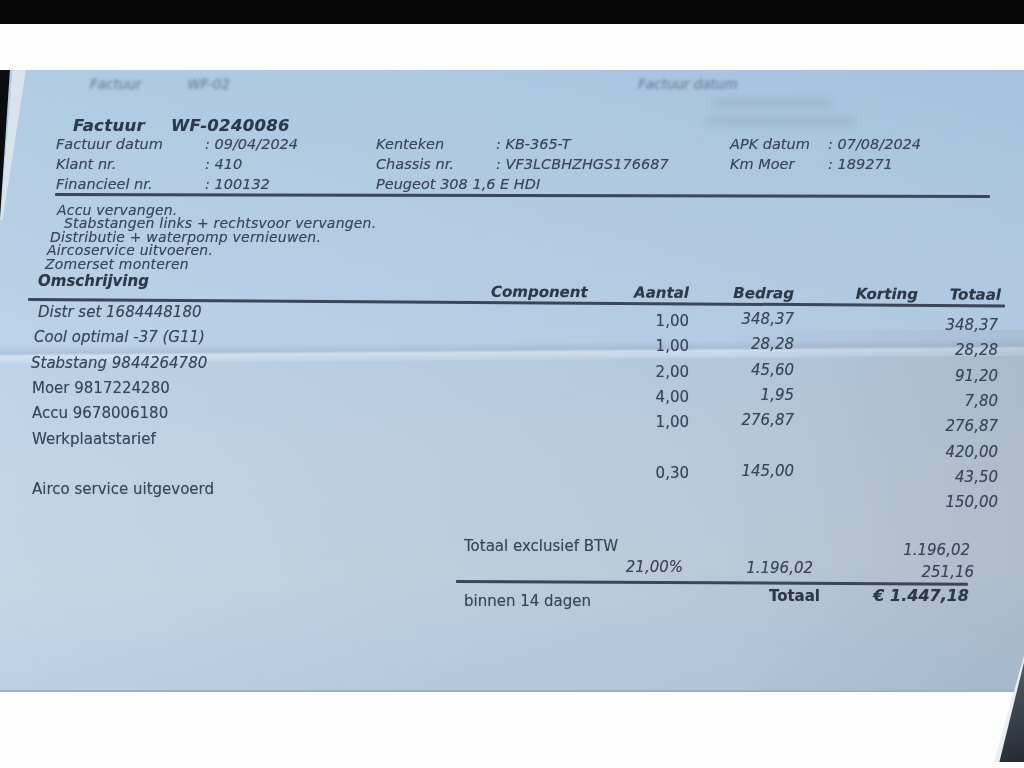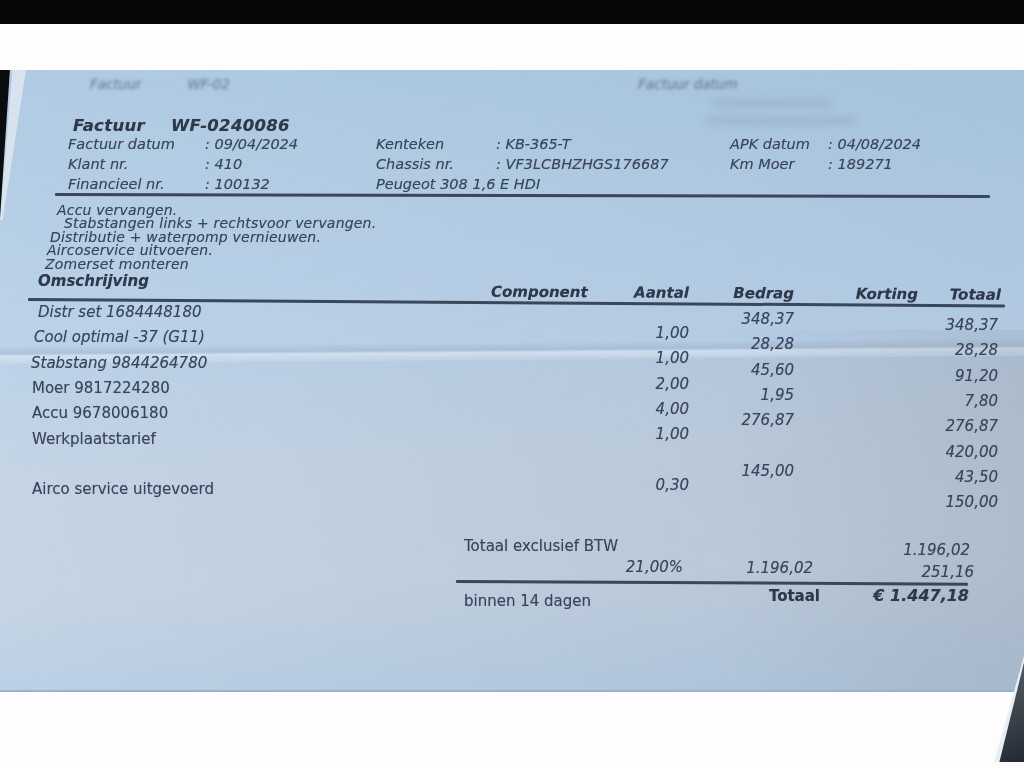--- a/index.html
+++ b/index.html
@@ -40,21 +40,21 @@
   .paper, .paper span, .paper div{box-sizing:border-box;}
   .ink{color:#39455a;text-shadow:0 0 0.7px rgba(57,69,90,0.45);}
   .b{font-weight:bold;color:#2d3849;}
   .it{font-style:italic;}
   span.abs{position:absolute;white-space:nowrap;}
 
   .title{position:absolute;left:73px;top:46px;font-size:16.5px;letter-spacing:0.3px;}
   .title .num{margin-left:26px;}
 
   .hrow{position:absolute;left:0;right:0;height:17px;font-size:14.5px;}
-  .hrow .l1{left:68px;text-align:right;}  .hrow .v1{left:205px;}
+  .hrow .l1{left:56px;text-align:right;}  .hrow .v1{left:205px;}
   .hrow .l2{left:376px;} .hrow .v2{left:496px;}
   .hrow .l3{left:730px;} .hrow .v3{left:828px;}
 
   .rule{position:absolute;background:#3a465a;border-radius:1px;}
   .rule1{left:55px;top:124px;width:935px;height:2.5px;transform:rotate(0.12deg);}
   .rule2{left:28px;top:228px;width:977px;height:3px;transform:rotate(0.38deg);transform-origin:left center;}
   .rule3{left:456px;top:510px;width:512px;height:2.5px;transform:rotate(0.3deg);transform-origin:left center;}
 
   .work{position:absolute;left:45px;top:134px;font-size:14px;line-height:13.4px;letter-spacing:0.2px;font-style:italic;}
   .work div{white-space:nowrap;}
@@ -70,21 +70,21 @@
   .colhead .c-aantal{right:335px;}
   .colhead .c-bedrag{right:230px;}
   .colhead .c-korting{right:106px;}
   .colhead .c-totaal{right:23px;}
 
   .irow{position:absolute;left:0;right:0;height:24px;font-size:15px;}
   .irow .desc{left:32px;top:0;}
   .irow:nth-of-type(1) .desc{left:38px;font-style:italic;}
   .irow:nth-of-type(2) .desc{left:34px;font-style:italic;}
   .irow:nth-of-type(3) .desc{left:31px;font-style:italic;}
-  .irow .qa{right:335px;top:21px;font-style:italic;}
+  .irow .qa{right:335px;top:9px;}
   .irow .qb{right:230px;top:7px;font-style:italic;}
   .irow .qk{right:106px;top:7px;font-style:italic;}
   .irow .qt{right:26px;top:13px;font-style:italic;}
 
   .totals span{font-size:15px;}
   .t-excl-label{left:464px;top:467px;}
   .t-excl-value{right:54px;top:471px;}
   .t-rate{right:341px;top:488px;}
   .t-base{right:211px;top:489px;}
   .t-btw{right:50px;top:493px;margin-left:18px;}
@@ -125,21 +125,21 @@
     <div class="title b it">
       <span>Factuur</span><span class="num">WF-0240086</span>
     </div>
 
     <div class="hrow it" style="top:66px;">
       <span class="abs l1">Factuur datum</span>
       <span class="abs v1">: 09/04/2024</span>
       <span class="abs l2">Kenteken</span>
       <span class="abs v2">: KB-365-T</span>
       <span class="abs l3">APK datum</span>
-      <span class="abs v3">: 04/08/2024</span>
+      <span class="abs v3">: 07/08/2024</span>
     </div>
     <div class="hrow it" style="top:86px;">
       <span class="abs l1">Klant nr.</span>
       <span class="abs v1">: 410</span>
       <span class="abs l2">Chassis nr.</span>
       <span class="abs v2">: VF3LCBHZHGS176687</span>
       <span class="abs l3">Km Moer</span>
       <span class="abs v3">: 189271</span>
     </div>
     <div class="hrow it" style="top:106px;">

